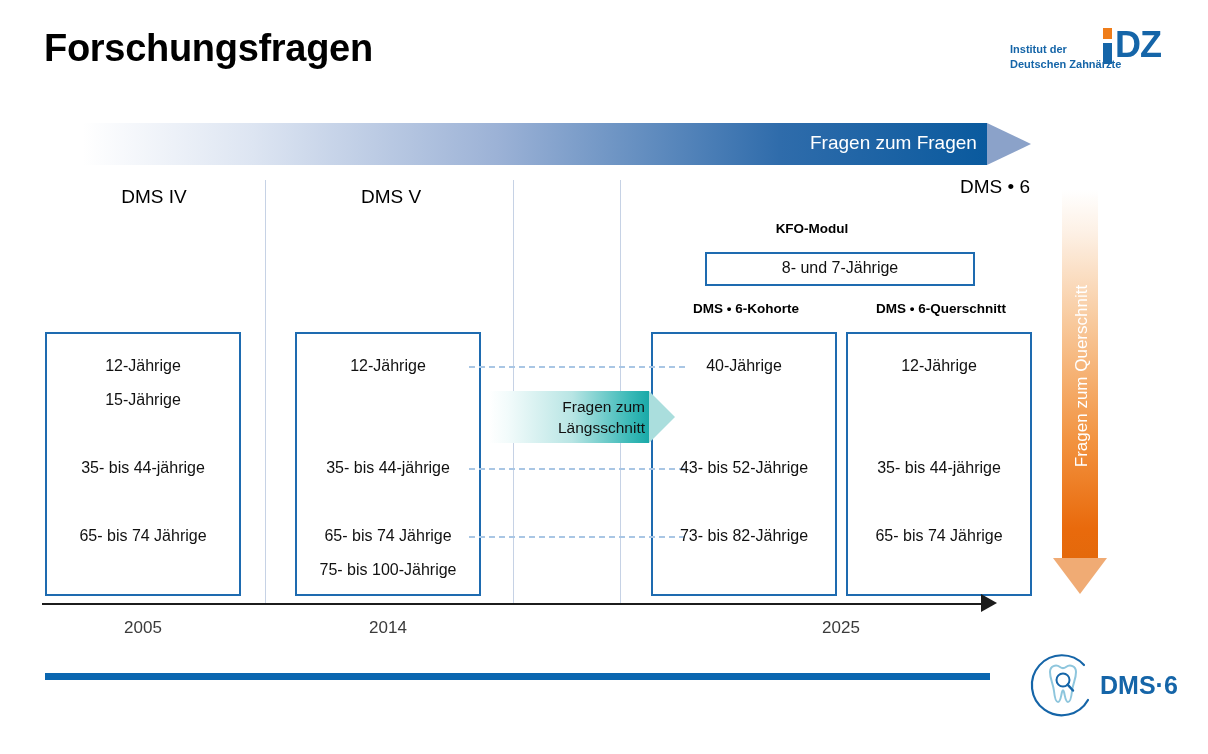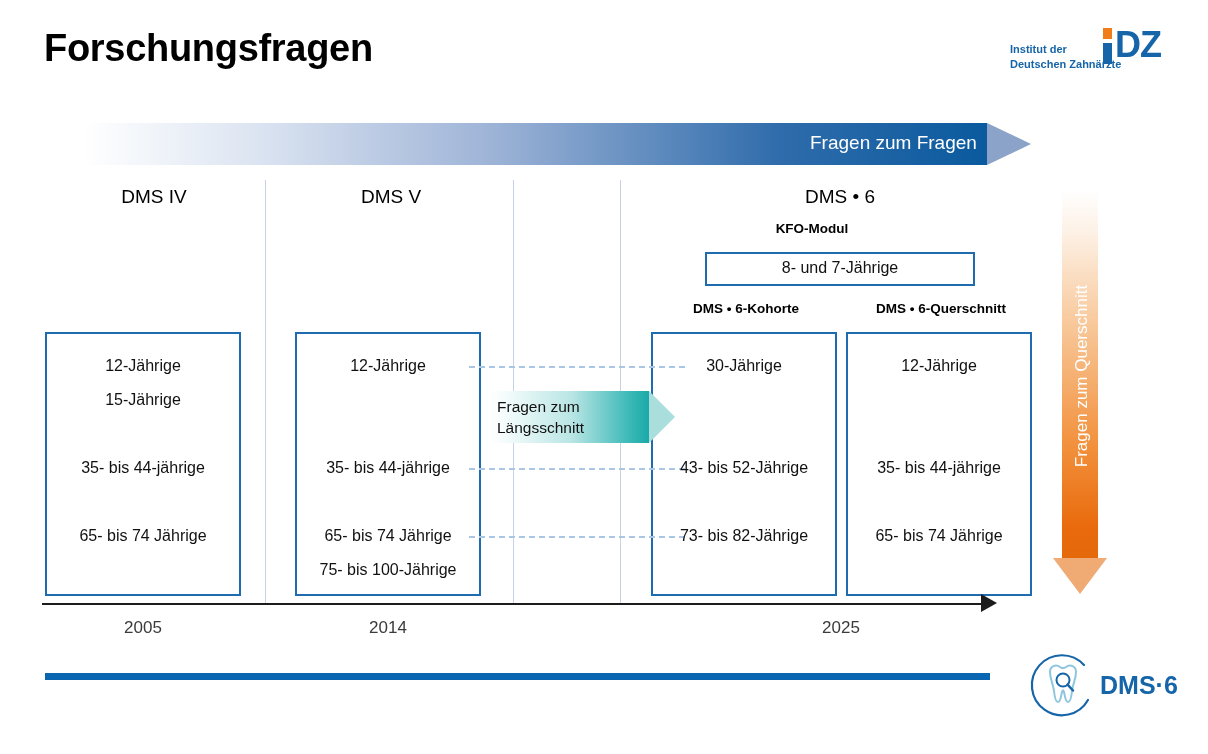--- a/index.html
+++ b/index.html
@@ -185,21 +185,21 @@
     border-bottom: 26px solid transparent;
     border-left: 26px solid #aadedd;
   }
   .laengs-label {
     position: absolute;
     left: 497px;
     top: 396px;
     width: 148px;
     font-size: 15.5px;
     color: #111111;
-    text-align: left;
+    text-align: right;
     line-height: 21px;
   }
 
   
   .quer-body {
     position: absolute;
     left: 1062px;
     top: 190px;
     width: 36px;
     height: 368px;
@@ -307,21 +307,21 @@
   <div class="trend-banner"></div>
   <div class="trend-tip"></div>
   <div class="trend-label">Fragen zum Fragen</div>
 
   <div class="vdiv" style="left:265px; top:180px; height:425px;"></div>
   <div class="vdiv" style="left:513px; top:180px; height:425px;"></div>
   <div class="vdiv" style="left:620px; top:180px; height:425px;"></div>
 
   <div class="col-head" style="left:43px; top:186px; width:222px;">DMS IV</div>
   <div class="col-head" style="left:280px; top:186px; width:222px;">DMS V</div>
-  <div class="col-head" style="left:650px; top:186px; width:380px;">DMS • 6</div>
+  <div class="col-head" style="left:650px; top:176px; width:380px;text-align:right;">DMS • 6</div>
 
   <div class="sub-head" style="left:622px; top:221px; width:380px;">KFO-Modul</div>
   <div class="kfo-box"></div>
   <div class="age-label" style="left:705px; top:259px; width:270px;">8- und 7-Jährige</div>
 
   <div class="sub-head" style="left:651px; top:301px; width:190px;">DMS • 6-Kohorte</div>
   <div class="sub-head" style="left:846px; top:301px; width:190px;">DMS • 6-Querschnitt</div>
 
   <div class="cohort-box" style="left:45px; top:332px; width:196px; height:264px;"></div>
   <div class="cohort-box" style="left:295px; top:332px; width:186px; height:264px;"></div>
@@ -342,21 +342,21 @@
   <div class="age-label" style="left:45px; top:357px; width:196px;">12-Jährige</div>
   <div class="age-label" style="left:45px; top:391px; width:196px;">15-Jährige</div>
   <div class="age-label" style="left:45px; top:459px; width:196px;">35- bis 44-jährige</div>
   <div class="age-label" style="left:45px; top:527px; width:196px;">65- bis 74 Jährige</div>
 
   <div class="age-label" style="left:295px; top:357px; width:186px;">12-Jährige</div>
   <div class="age-label" style="left:295px; top:459px; width:186px;">35- bis 44-jährige</div>
   <div class="age-label" style="left:295px; top:527px; width:186px;">65- bis 74 Jährige</div>
   <div class="age-label" style="left:295px; top:561px; width:186px;">75- bis 100-Jährige</div>
 
-  <div class="age-label" style="left:651px; top:357px; width:186px;">30-Jährige</div>
+  <div class="age-label" style="left:651px; top:357px; width:186px;">40-Jährige</div>
   <div class="age-label" style="left:651px; top:459px; width:186px;">43- bis 52-Jährige</div>
   <div class="age-label" style="left:651px; top:527px; width:186px;">73- bis 82-Jährige</div>
 
   <div class="age-label" style="left:846px; top:357px; width:186px;">12-Jährige</div>
   <div class="age-label" style="left:846px; top:459px; width:186px;">35- bis 44-jährige</div>
   <div class="age-label" style="left:846px; top:527px; width:186px;">65- bis 74 Jährige</div>
 
   <div class="quer-body"></div>
   <div class="quer-tip"></div>
   <div class="quer-label">Fragen zum Querschnitt</div>

